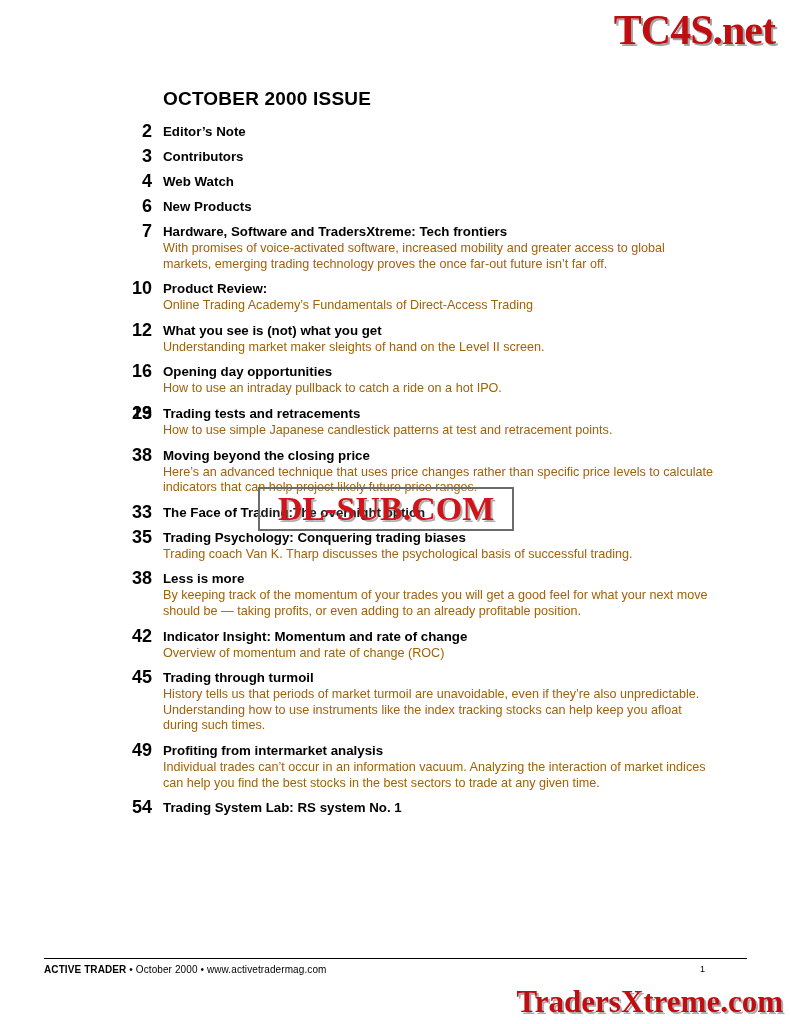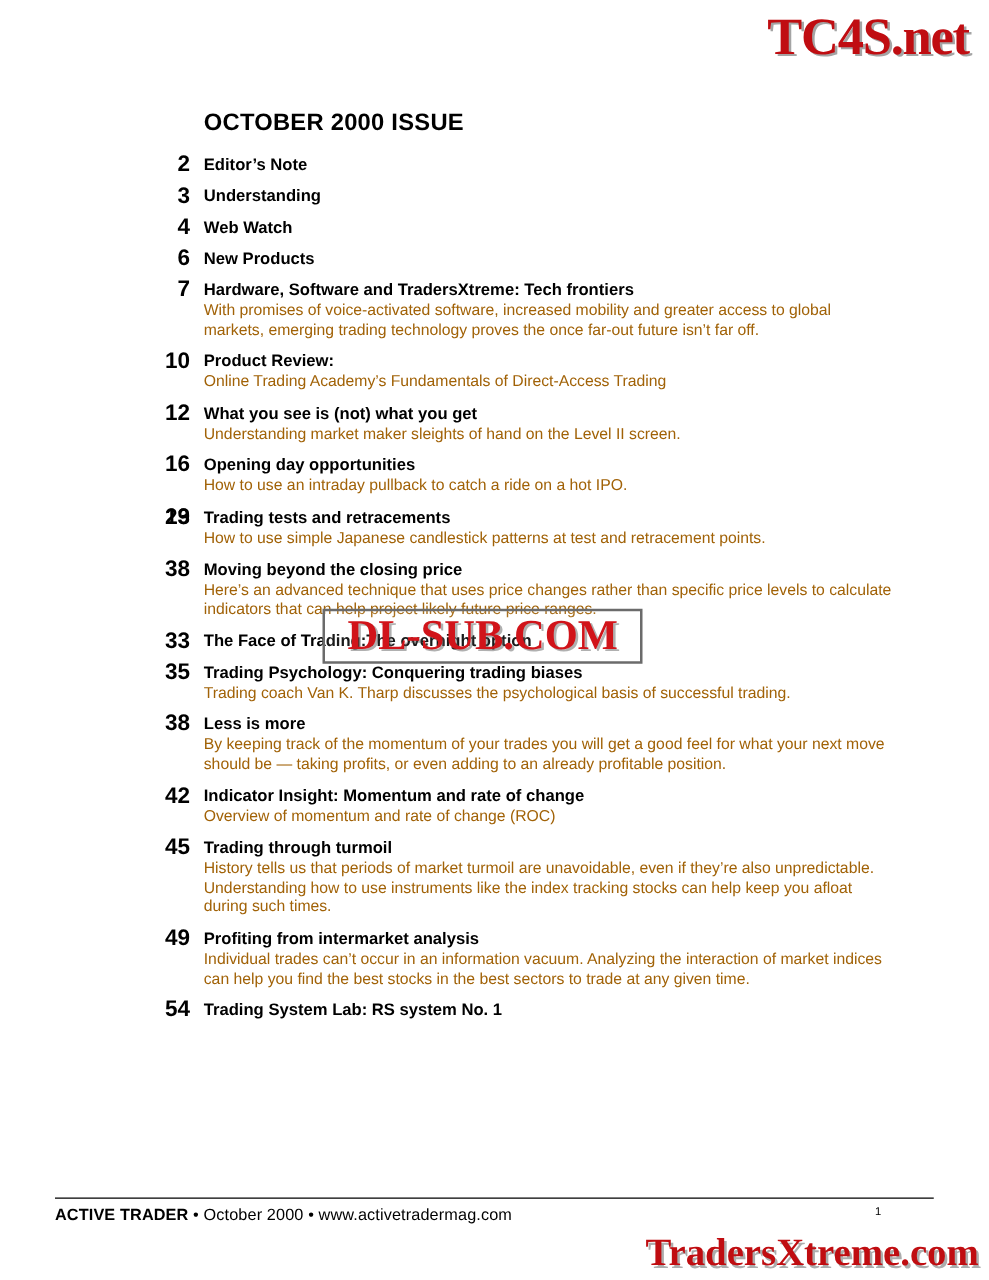--- a/index.html
+++ b/index.html
@@ -120,21 +120,21 @@
     left: 44px;
     top: 958px;
     width: 703px;
     height: 1px;
     background: #000;
   }
   .footer-left {
     position: absolute;
     left: 44px;
     top: 964px;
-    font-size: 13px;
+    font-size: 10px;
     font-weight: bold;
     color: #000;
     letter-spacing: 0.1px;
   }
   .footer-left .reg {
     font-weight: normal;
   }
   .footer-page {
     position: absolute;
     left: 700px;
@@ -155,21 +155,21 @@
     <div class="entry">
       <div class="pg">2</div>
       <div class="body-wrap">
         <div class="title">Editor’s Note</div>
       </div>
     </div>
 
     <div class="entry">
       <div class="pg">3</div>
       <div class="body-wrap">
-        <div class="title">Understanding</div>
+        <div class="title">Contributors</div>
       </div>
     </div>
 
     <div class="entry">
       <div class="pg">4</div>
       <div class="body-wrap">
         <div class="title">Web Watch</div>
       </div>
     </div>
 

